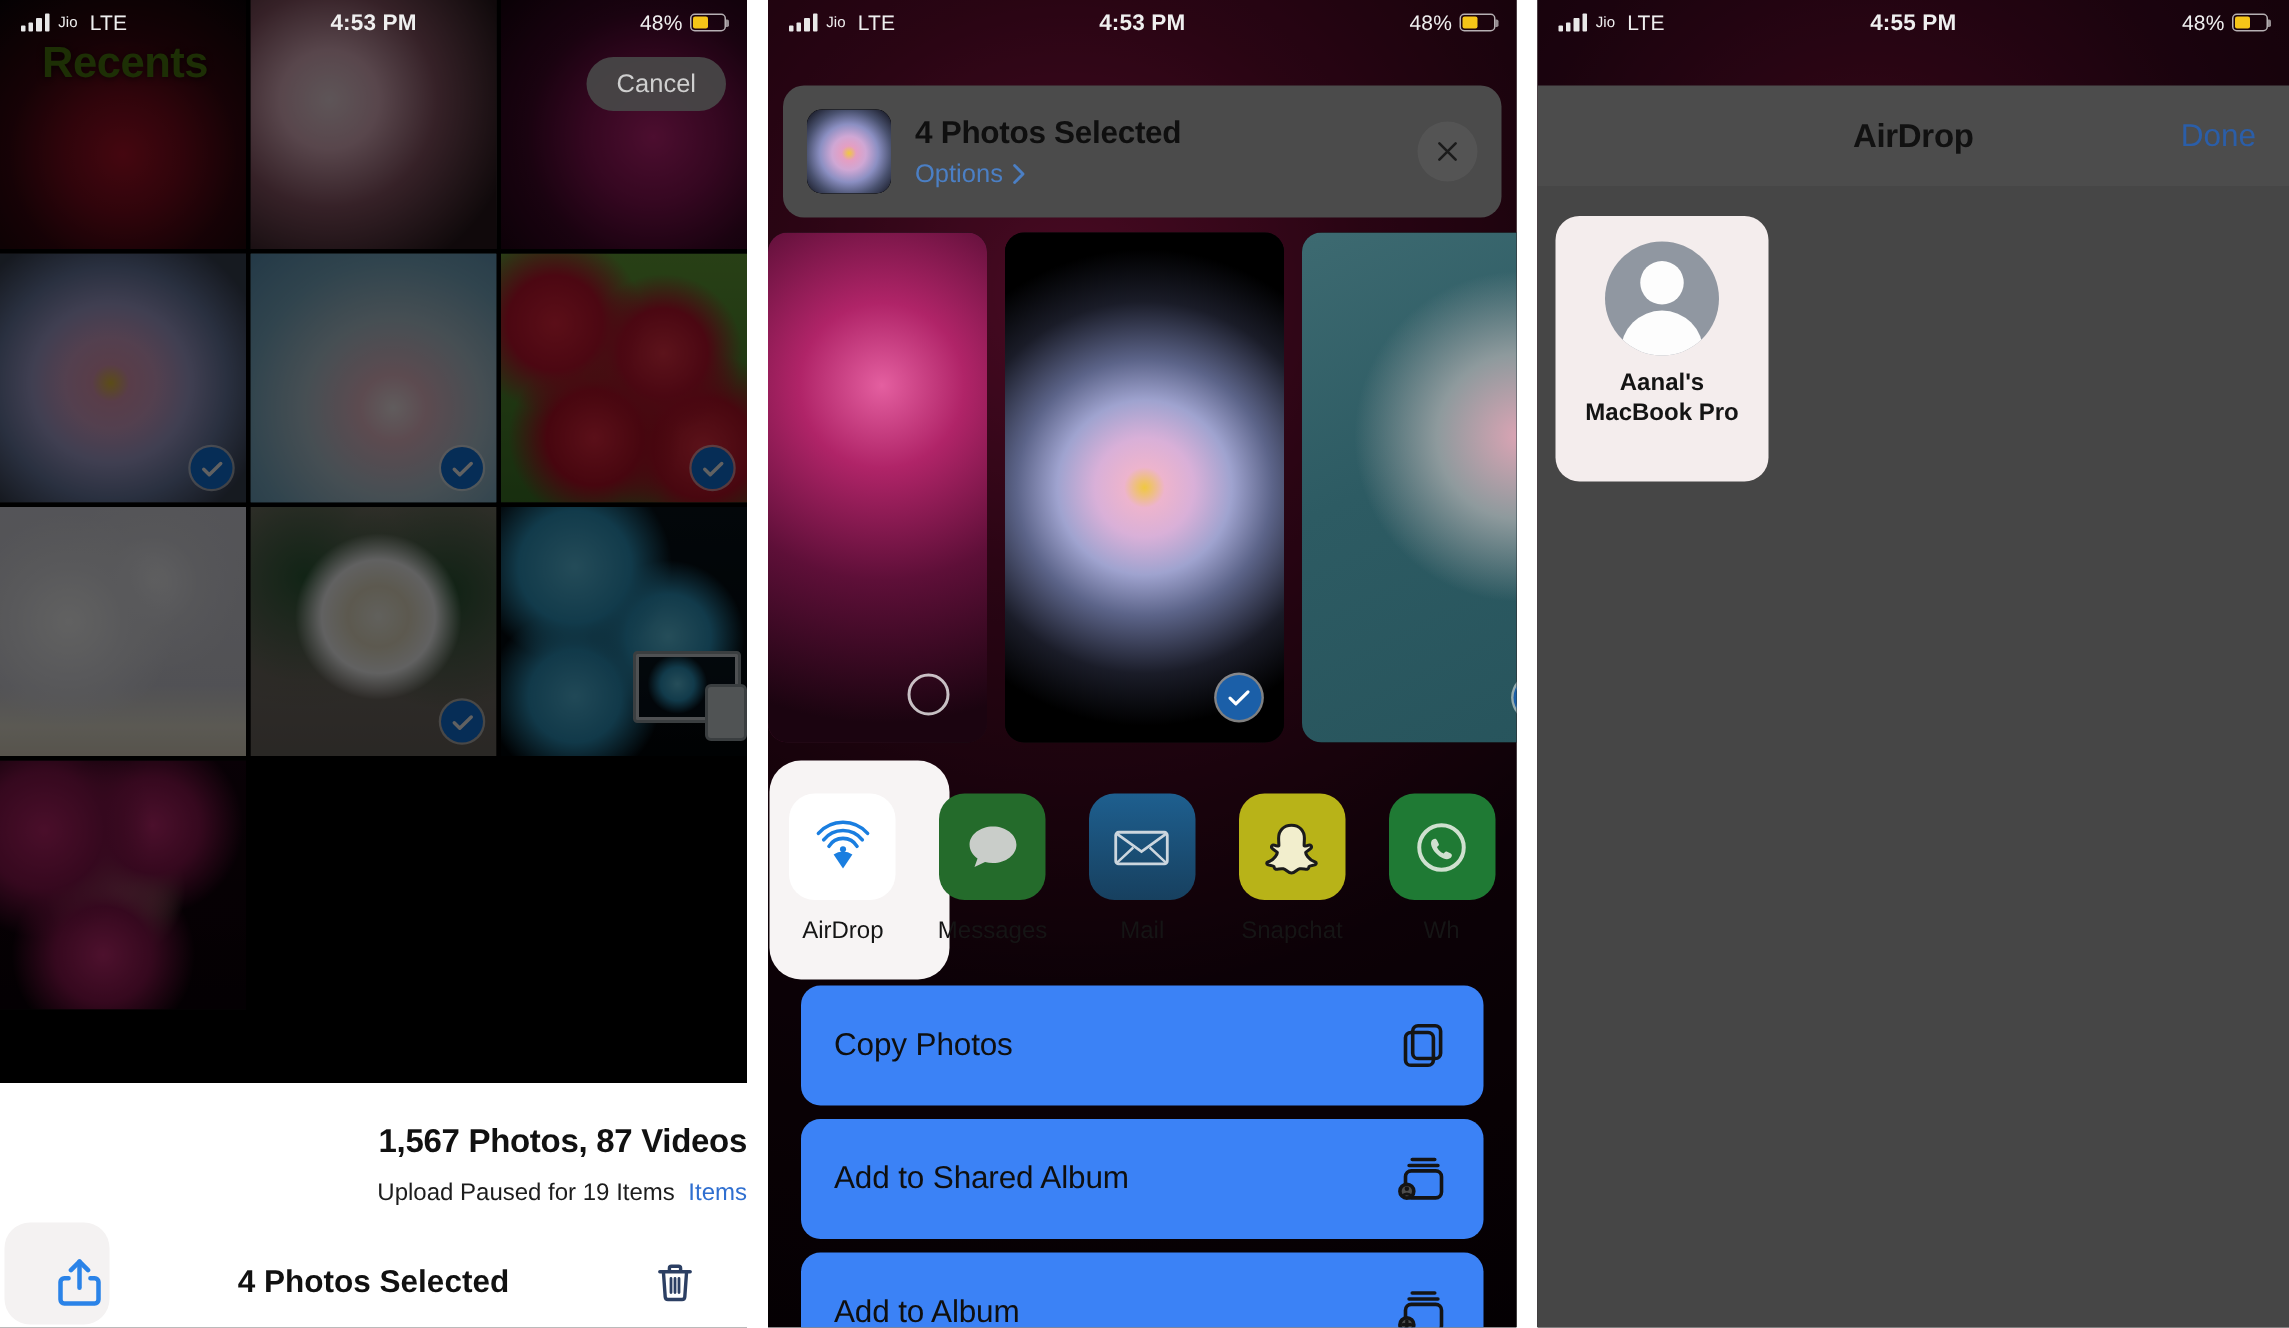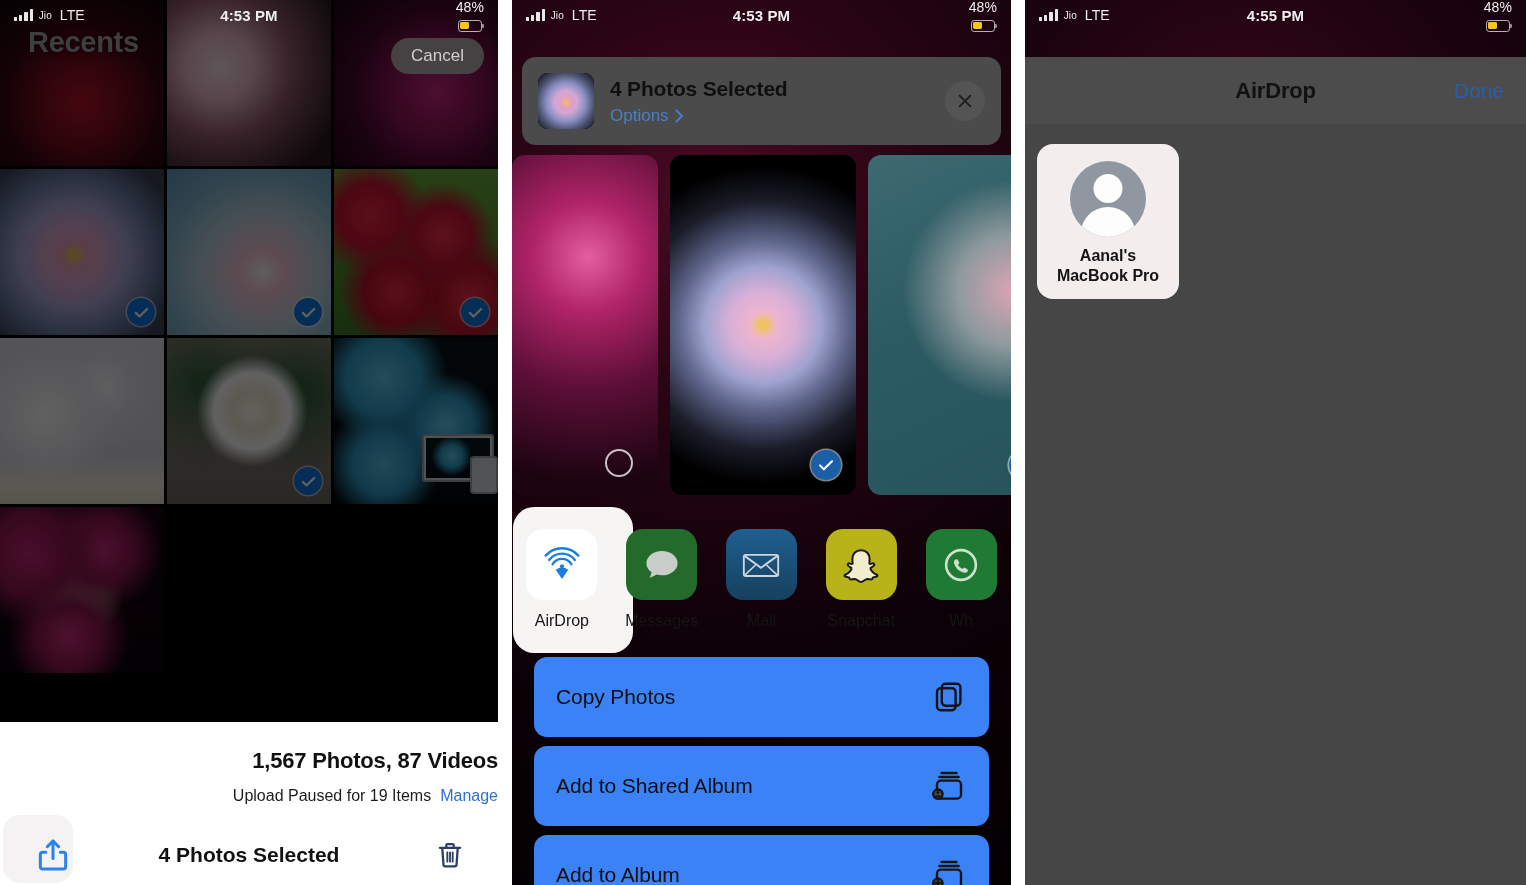--- a/index.html
+++ b/index.html
@@ -29,40 +29,40 @@
     font-size:15px; font-weight:600; letter-spacing:.1px;
   }
   .sb-left { display:flex; align-items:center; gap:6px; padding-left:14px; }
   .bars { display:flex; align-items:flex-end; gap:2px; height:12px; }
   .bars i { display:block; width:3.2px; background:#e8e8e8; border-radius:.6px; }
   .bars i:nth-child(1){height:4px;} .bars i:nth-child(2){height:6.5px;}
   .bars i:nth-child(3){height:9px;} .bars i:nth-child(4){height:12px;}
   .sb-carrier { font-size:10px; font-weight:500; }
   .sb-net { font-size:14px; font-weight:500; margin-left:2px; }
   .sb-mid { position:absolute; left:0; right:0; text-align:center; font-size:15px; font-weight:600; }
-  .sb-right { margin-left:auto; display:flex; align-items:center; gap:5px; padding-right:14px;flex-direction:column; }
+  .sb-right { margin-left:auto; display:flex; align-items:center; gap:5px; padding-right:14px; }
   .sb-pct { font-size:14px; font-weight:500; }
   .batt { position:relative; width:24px; height:12px; border:1.4px solid rgba(235,235,235,.75);
           border-radius:3.2px; padding:1.3px; }
   .batt::after{content:""; position:absolute; right:-3.4px; top:3.4px; width:2px; height:4.6px;
           background:rgba(235,235,235,.6); border-radius:0 1.2px 1.2px 0;}
   .batt span{ display:block; height:100%; width:48%; background:#f5c518; border-radius:1.4px; }
 
   
   .grid { position:absolute; top:0; left:0; width:498px; display:flex; flex-wrap:wrap; z-index:5; }
   .cell { position:relative; width:164px; height:166px; margin:0 3px 3px 0; overflow:hidden; background:#111; }
   .cell:nth-child(3n){ margin-right:0; }
   .cell .img { position:absolute; inset:0; }
   .chk { position:absolute; right:9px; bottom:9px; width:28px; height:28px; border-radius:50%;
          background:#1277e3; display:flex; align-items:center; justify-content:center;
          box-shadow:0 0 0 1.5px rgba(255,255,255,.55); z-index:4; }
   .chk svg{ width:17px; height:17px; }
 
   .recents {
-    position:absolute; left:28px; top:26px; color:#a3a3a3; font-size:29px; font-weight:700;
+    position:absolute; left:28px; top:26px; color:#4d7c0f; font-size:29px; font-weight:700;
     text-shadow:0 1px 5px rgba(0,0,0,.65); z-index:6; letter-spacing:-.3px;
   }
   .cancel-pill {
     position:absolute; right:14px; top:38px; z-index:40;
     background:rgba(72,72,72,.92); color:#cfcfcf; font-size:17px; font-weight:500;
     padding:8px 20px; border-radius:19px;
   }
   .p1-footer {
     position:absolute; left:0; right:0; bottom:0; height:163px; z-index:40;
     background:#ffffff; display:flex; flex-direction:column; align-items:flex-end;
@@ -120,21 +120,21 @@
   .act-lbl { font-size:21px; color:#0f0f0f; letter-spacing:-.1px; }
   .act-ico { margin-left:auto; width:36px; height:36px; }
 
   
   .ad-nav { position:absolute; left:0; right:0; top:57px; height:67px; z-index:40;
             display:flex; align-items:center; justify-content:center; background:#4c4c4c; }
   .ad-title { font-size:22px; font-weight:700; color:#111; letter-spacing:-.2px; }
   .ad-done { position:absolute; right:22px; font-size:21px; color:#2b5ea8; font-weight:500; }
   .ad-body { position:absolute; left:0; right:0; top:124px; bottom:0; z-index:40; background:#464646; }
   .ad-sec { margin:40px 0 0 22px; font-size:24px; font-weight:700; color:#0e0e0e; letter-spacing:-.3px; }
-  .ad-card { margin:20px 0 0 12px; width:142px; height:155px; border-radius:16px; background:#f4eded;
+  .ad-card { margin:20px 0 0 12px; width:142px; height:177px; border-radius:16px; background:#f4eded;
              display:flex; flex-direction:column; align-items:center; padding-top:17px; }
   .avatar { width:76px; height:76px; border-radius:50%; background:#9097a1; position:relative; overflow:hidden; }
   .avatar .head { position:absolute; left:50%; top:13px; transform:translateX(-50%);
                   width:29px; height:29px; border-radius:50%; background:#fdfdfd; }
   .avatar .body { position:absolute; left:50%; top:46px; transform:translateX(-50%);
                   width:55px; height:44px; border-radius:28px 28px 0 0; background:#fdfdfd; }
   .ad-name { margin-top:9px; font-size:16px; font-weight:600; color:#141414; text-align:center; line-height:1.22; }
 
   
   .bgphoto { position:absolute; inset:0; z-index:1; }
@@ -274,21 +274,21 @@
           </span>
       </div>
     </div>
 
     <div class="cancel-pill">Cancel</div>
 
     <div class="p1-footer">
       <div class="lib-count">1,567 Photos, 87 Videos</div>
       <div class="lib-sub">
         <span>Upload Paused for 19 Items</span>
-        <span class="manage">Manage</span>
+        <span class="manage">Items</span>
       </div>
       <div class="p1-tabbar">
         <div class="share-hl"></div>
         <svg class="share-ico" viewBox="0 0 24 24">
           <path d="M12 3.2v11" fill="none" stroke="#2a83e8" stroke-width="1.9" stroke-linecap="round"></path>
           <path d="M8.4 6.8L12 3.2l3.6 3.6" fill="none" stroke="#2a83e8" stroke-width="1.9" stroke-linecap="round" stroke-linejoin="round"></path>
           <path d="M7.4 10.2H5.6a1.6 1.6 0 00-1.6 1.6v7.4a1.6 1.6 0 001.6 1.6h12.8a1.6 1.6 0 001.6-1.6v-7.4a1.6 1.6 0 00-1.6-1.6h-1.8" fill="none" stroke="#2a83e8" stroke-width="1.9" stroke-linecap="round"></path>
         </svg>
         <div class="sel-text">4 Photos Selected</div>
         <svg class="trash-ico" viewBox="0 0 24 24">

